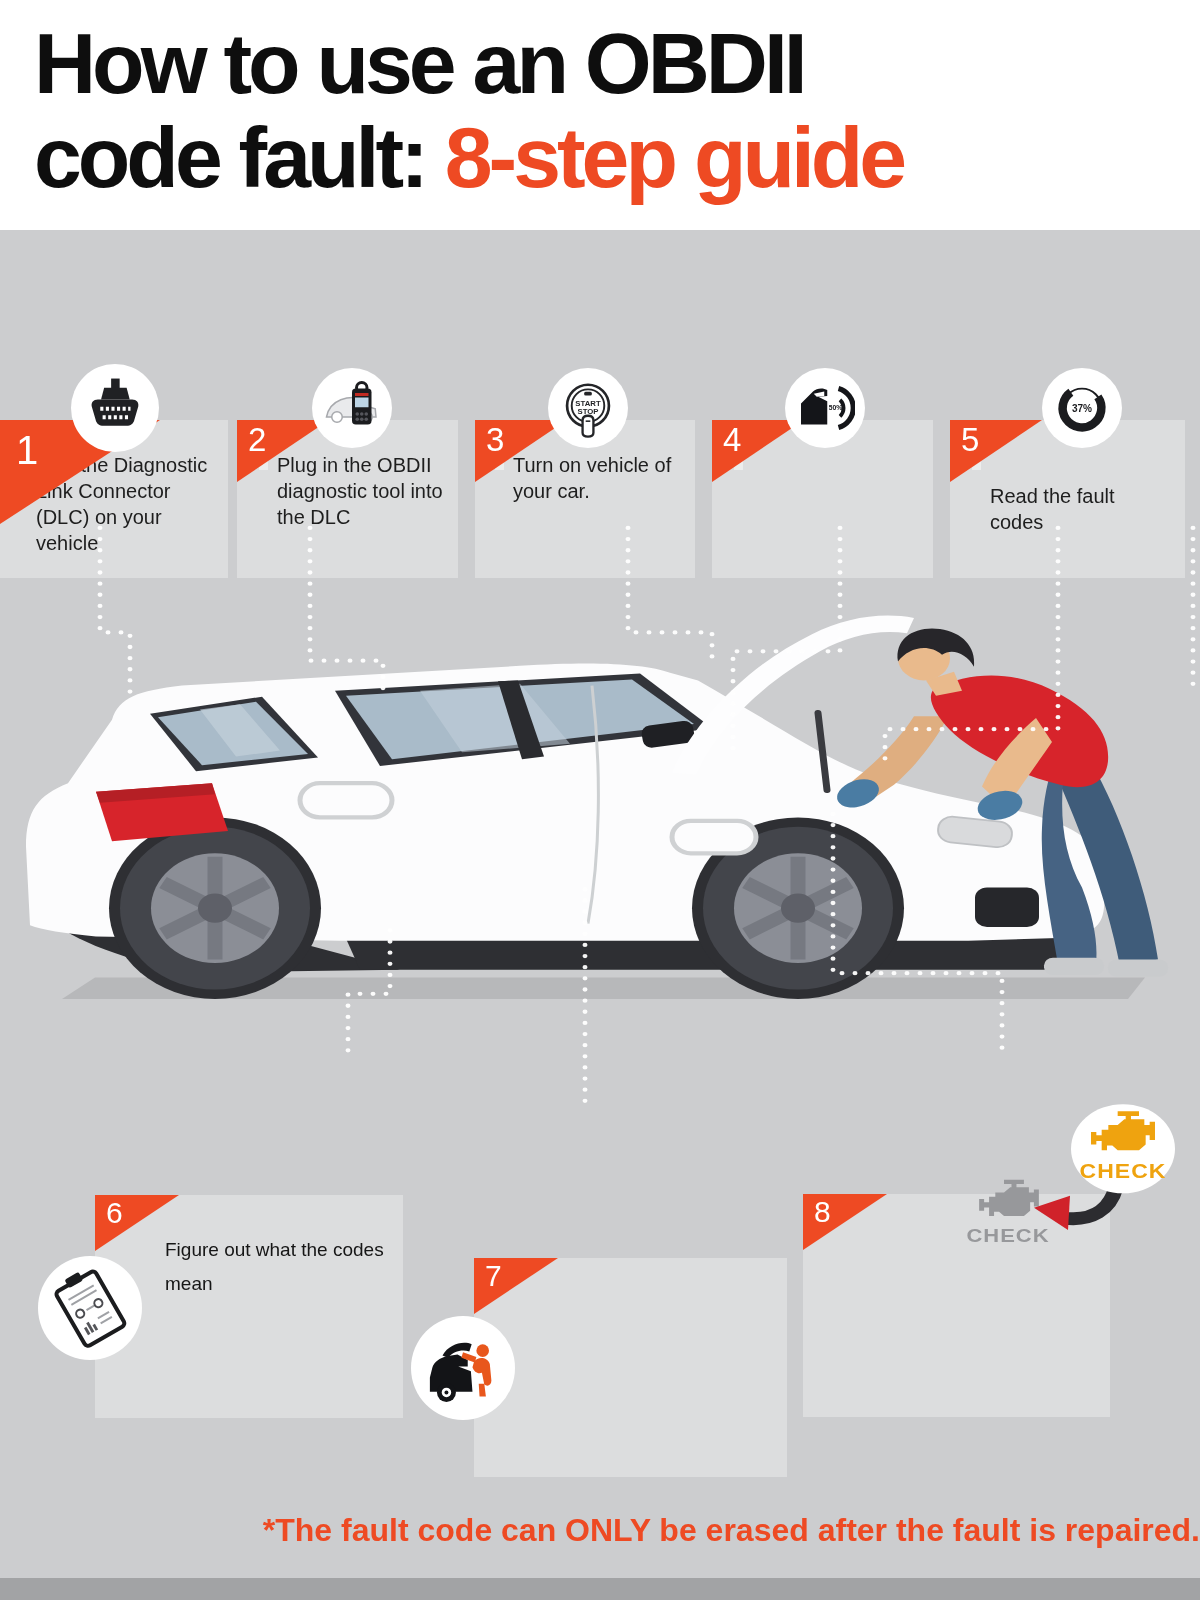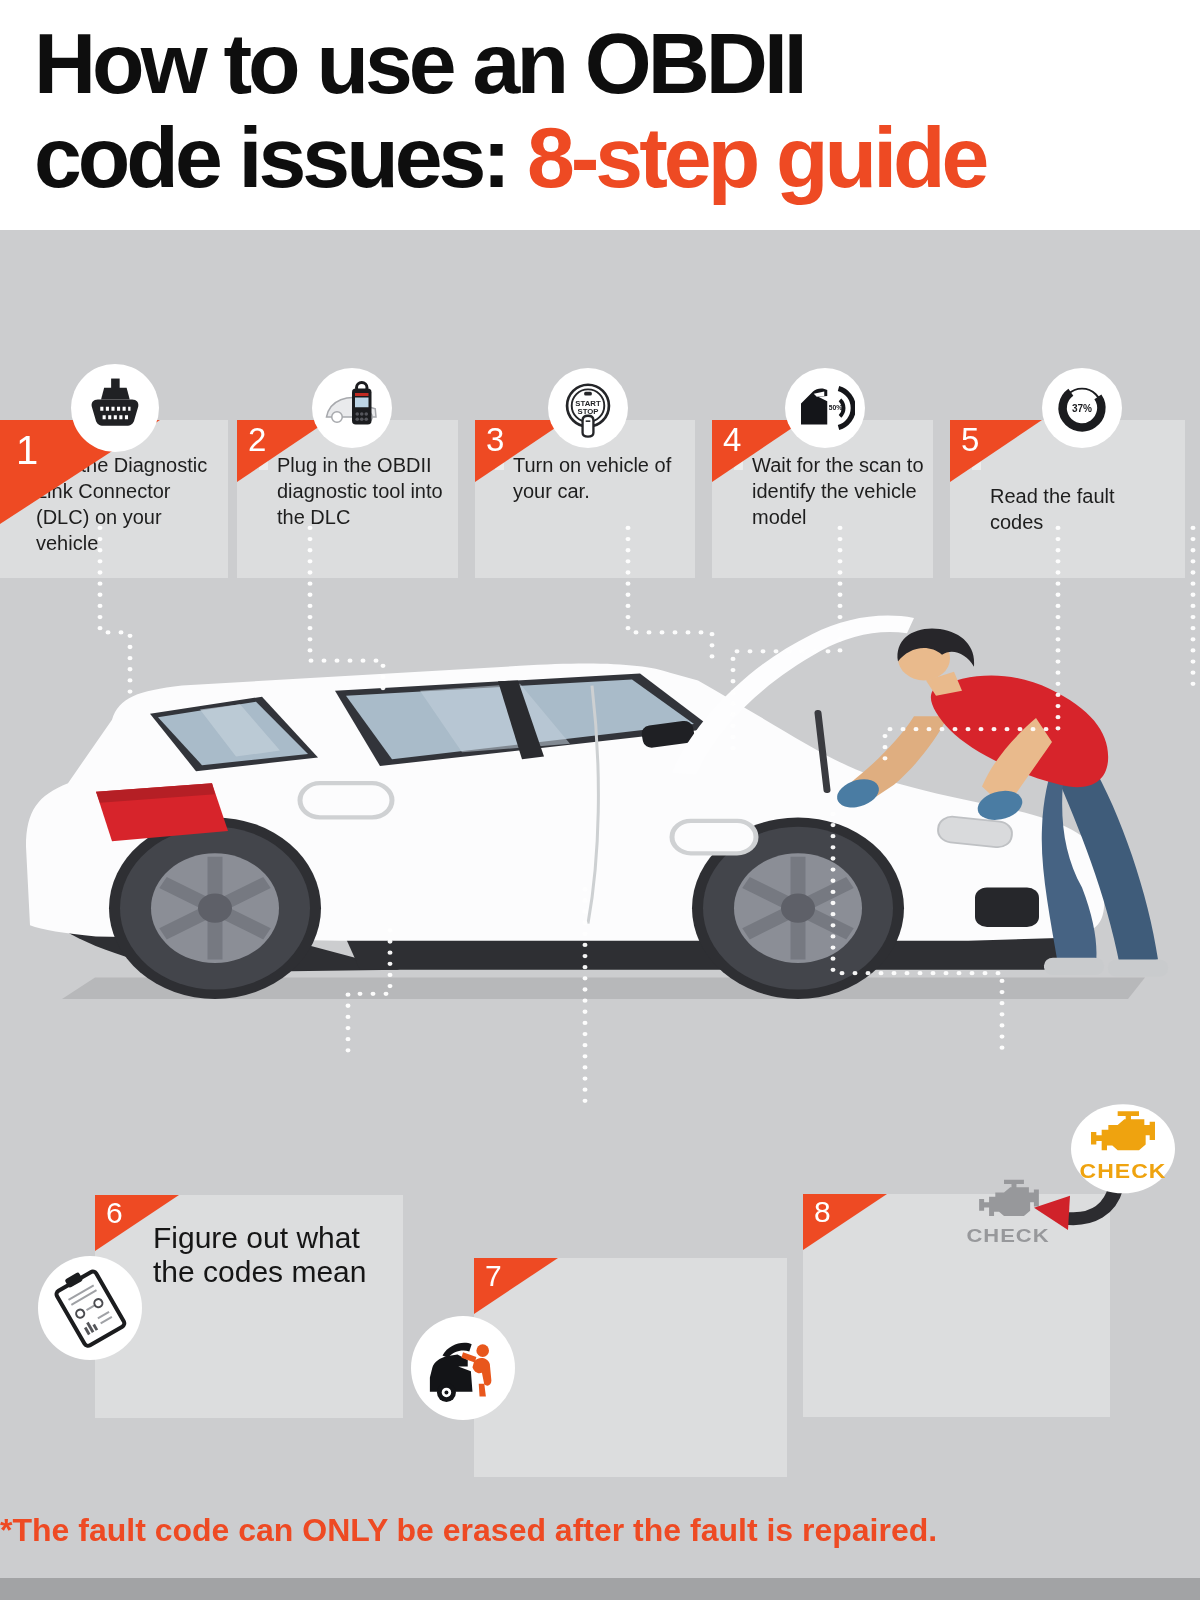--- a/index.html
+++ b/index.html
@@ -12,39 +12,39 @@
   .title .accent{color:var(--accent);text-align:center;}
   
   .canvas{position:absolute;left:0;top:230px;width:1200px;height:1370px;background:var(--page_bg);}
   .card{position:absolute;background:var(--card_bg);z-index:1;}
   .badge{position:absolute;left:0;top:0;background:var(--accent);
          clip-path:polygon(0 0,100% 0,0 100%);z-index:2;}
   .badge-num{position:absolute;left:11px;top:1px;color:#fff;font-size:33px;font-weight:normal;z-index:3;}
   .badge-num.big{left:16px;top:8px;font-size:40px;}
   .bullet{position:absolute;width:9px;height:9px;background:#eceded;}
   .stext{position:absolute;margin:0;font-size:20px;line-height:26px;color:#1e1e1e;}
-  .btext{position:absolute;margin:0;font-size:30px;line-height:34px;color:#161616;}
+  .btext{position:absolute;margin:12px;font-size:19px;line-height:34px;color:#161616;}
   .icircle{position:absolute;background:#ffffff;border-radius:50%;z-index:3;
            display:flex;align-items:center;justify-content:center;}
   .scene{position:absolute;left:0;top:0;z-index:2;pointer-events:none;}
-  .footer-note{position:absolute;left:0;top:1282px;width:1200px;text-align:left;
+  .footer-note{position:absolute;left:0;top:1282px;width:1200px;text-align:right;
                font-size:32px;font-weight:bold;color:var(--accent);z-index:4;}
   .bottom-band{position:absolute;left:0;top:1348px;width:1200px;height:22px;
                background:var(--footer_band);z-index:4;}
   svg text{font-family:"Liberation Sans",sans-serif;}
 </style>
 </head>
 <body>
 
 <div class="page">
 
   <div class="header">
     <div class="title">
       <div>How to use an OBDII</div>
-      <div><span>code issues: </span><span class="accent">8-step guide</span></div>
+      <div><span>code fault: </span><span class="accent">8-step guide</span></div>
     </div>
   </div>
 
   <div class="canvas">
 
     <div class="card" style="left:0;top:190px;width:228px;height:158px;">
       <div class="badge" style="width:160px;height:104px;"></div>
       <div class="badge-num big">1</div>
       <div class="bullet" style="left:18px;top:41px;"></div>
       <p class="stext" style="left:36px;top:32px;width:190px;">Find the Diagnostic Link Connector (DLC) on your vehicle</p>
@@ -58,21 +58,20 @@
     <div class="card" style="left:475px;top:190px;width:220px;height:158px;">
       <div class="badge" style="width:92px;height:62px;"></div>
       <div class="badge-num">3</div>
       <div class="bullet" style="left:20px;top:41px;"></div>
       <p class="stext" style="left:38px;top:32px;width:170px;">Turn on vehicle of your car.</p>
     </div>
     <div class="card" style="left:712px;top:190px;width:221px;height:158px;">
       <div class="badge" style="width:92px;height:62px;"></div>
       <div class="badge-num">4</div>
       <div class="bullet" style="left:22px;top:41px;"></div>
-      <p class="stext" style="left:40px;top:32px;width:172px;">Wait for the scan to identify the vehicle model</p>
     </div>
     <div class="card" style="left:950px;top:190px;width:235px;height:158px;">
       <div class="badge" style="width:92px;height:62px;"></div>
       <div class="badge-num">5</div>
       <div class="bullet" style="left:22px;top:41px;"></div>
       <p class="stext" style="left:40px;top:32px;width:180px;margin-top:31px;">Read the fault codes</p>
     </div>
 
     <div class="icircle" style="left:71px;top:134px;width:88px;height:88px;">
       <svg width="62" height="62" viewBox="0 0 80 80">

